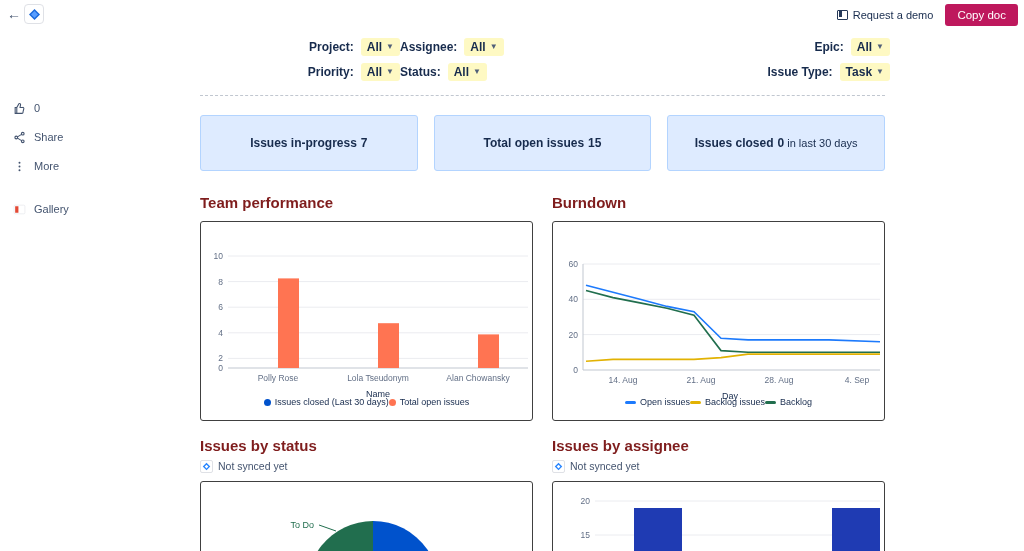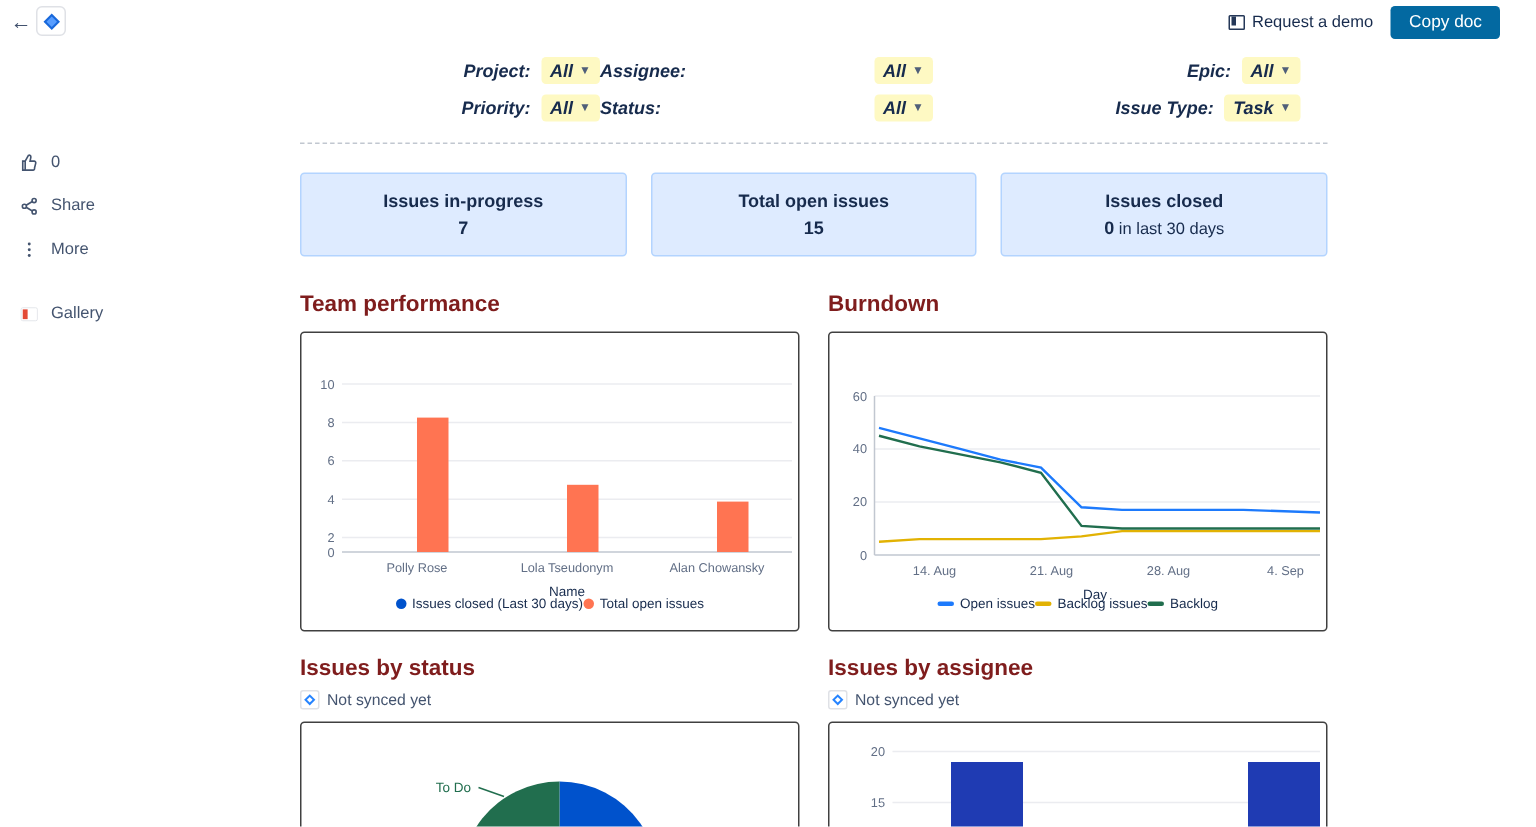--- a/index.html
+++ b/index.html
@@ -23,36 +23,36 @@
     color: #42526e; font-size: 14px; line-height: 16px; text-align: center;
     cursor: pointer;
   }
   .app-logo {
     position: absolute; left: 24px; top: 4px; width: 20px; height: 20px;
     border: 1px solid #dfe1e6; border-radius: 4px; background: #fff;
     display: flex; align-items: center; justify-content: center;
   }
   .app-logo svg { display: block; }
   .topbar-right {
-    position: absolute; right: 24px; top: 4px; display: flex; align-items: center; gap: 8px;
+    position: absolute; right: 6px; top: 4px; display: flex; align-items: center; gap: 8px;
   }
   .request-demo {
     display: flex; align-items: center; gap: 5px;
     font-size: 11px; color: #172b4d; cursor: pointer; padding: 3px 4px;
   }
   .request-demo .demo-icon {
     width: 11px; height: 10px; display: inline-block;
     border: 1.5px solid #253858; border-radius: 1px; position: relative;
   }
   .request-demo .demo-icon::after {
     content: ""; position: absolute; left: 1px; top: 0px;
     width: 3px; height: 6px; background: #253858;
   }
   .copy-doc {
-    background: #0369a1; color: #fff; border: none; border-radius: 3px;
+    background: #be185d; color: #fff; border: none; border-radius: 3px;
     font-size: 11.5px; padding: 5px 12px; cursor: pointer;
     font-family: "Liberation Sans", sans-serif;
   }
 
   
   .rail {
     position: absolute; left: 0; top: 100px; width: 85px;
     display: flex; flex-direction: column; gap: 13px;
     padding-left: 12px;
   }
@@ -60,62 +60,62 @@
     display: flex; align-items: center; gap: 8px;
     font-size: 11px; color: #44546f; cursor: pointer; height: 16px;
   }
   .rail-icon { width: 14px; height: 14px; display:flex; align-items:center; justify-content:center; }
   .rail-count { font-size: 11px; color: #44546f; }
 
   
   .filters {
     position: absolute; left: 200px; top: 34px; width: 690px; height: 50px;
   }
-  .filter-row { display: flex; align-items: center; height: 25px; font-style: italic; }
+  .filter-row { display: flex; align-items: center; height: 25px; }
   .fgroup { display: flex; align-items: center; }
   .fg-1 { width: 200px; justify-content: flex-end; padding-right: 0px;}
-  .fg-2 { width: 222px; justify-content: space-between; }
+  .fg-2 { width: 245px; justify-content: flex-start; }
   .fg-3 { width: 245px; justify-content: flex-end; }
   .flabel { font-size: 12px; font-weight: bold; color: #172b4d; margin-right: 7px; }
   .fvalue {
     display: inline-flex; align-items: center; gap: 4px;
     background: #fef9c3; border-radius: 3px; padding: 2px 6px;
     font-size: 12px; font-weight: bold; color: #172b4d; cursor: pointer;
   }
   .caret { font-size: 8px; color: #505f79; }
   .divider {
     position: absolute; left: 200px; top: 95px; width: 685px; height: 0;
     border-top: 1px dashed #c1c7d0;
   }
 
   
   .cards {
     position: absolute; left: 200px; top: 115px; width: 685px; height: 56px;
     display: flex; gap: 16px;
   }
   .card {
     flex: 1; background: #deebff; border: 1px solid #b3d4ff; border-radius: 3px;
-    display: flex; flex-direction: column; align-items: center; justify-content: center;
+    display: flex; align-items: center; justify-content: center;
     gap: 4px;
   }
   .card-title { font-size: 12px; font-weight: bold; color: #172b4d; }
   .card-value { font-size: 12px; font-weight: bold; color: #172b4d; }
   .card-value .sub { font-weight: normal; font-size: 11px; }
 
   
   .section-title {
     font-size: 15px; font-weight: bold; color: #7f1d1d;
   }
   .panel {
     border: 1px solid #404040; border-radius: 3px; background: #fff;
     position: relative;
   }
   .chart-block { position: absolute; }
 
-  .sync-row { display: flex; align-items: center; gap: 5px; margin-top: 6px; }
+  .sync-row { display: flex; gap: 5px; margin-top: 6px; }
   .sync-badge {
     width: 13px; height: 13px; border-radius: 2px; background: #fff;
     border: 1px solid #dfe1e6; display: flex; align-items: center; justify-content: center;
   }
   .sync-text { font-size: 10.5px; color: #44546f; }
 
   .axis-label { font-size: 8.5px; fill: #626f86; }
   .axis-title { font-size: 9px; fill: #172b4d; }
   .gridline { stroke: #ebecf0; stroke-width: 1; }
   .axisline { stroke: #c1c7d0; stroke-width: 1; }

